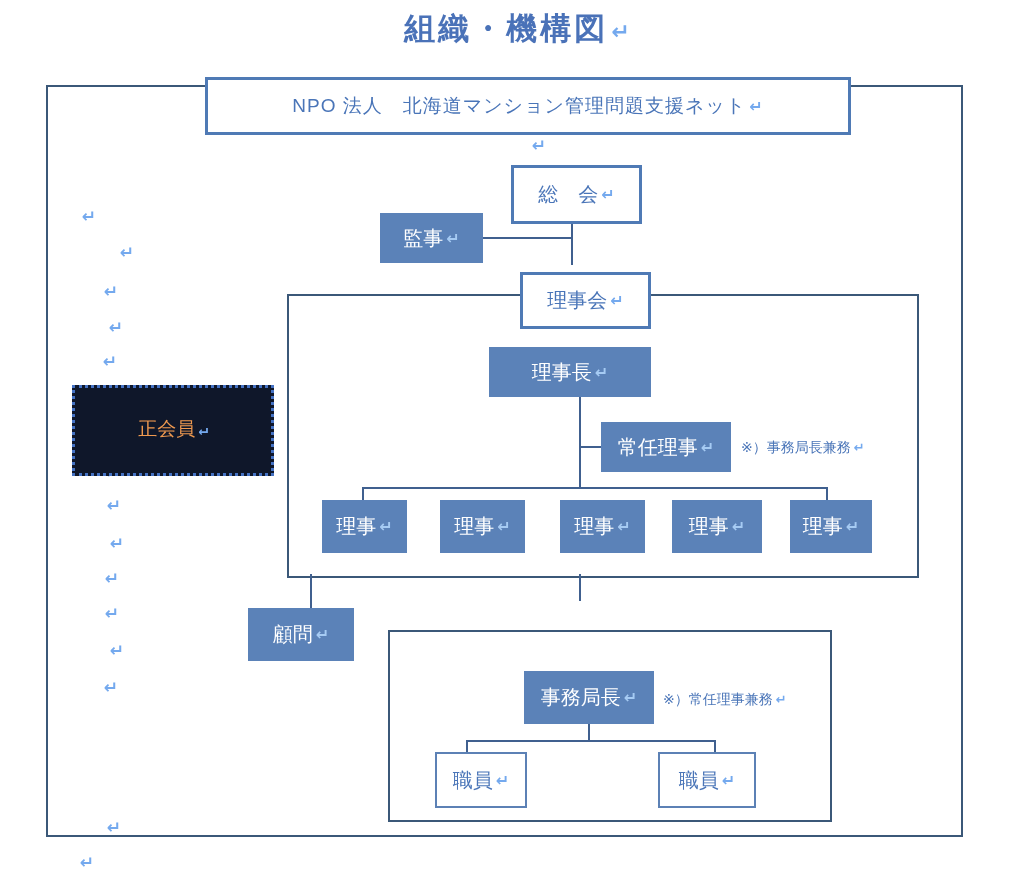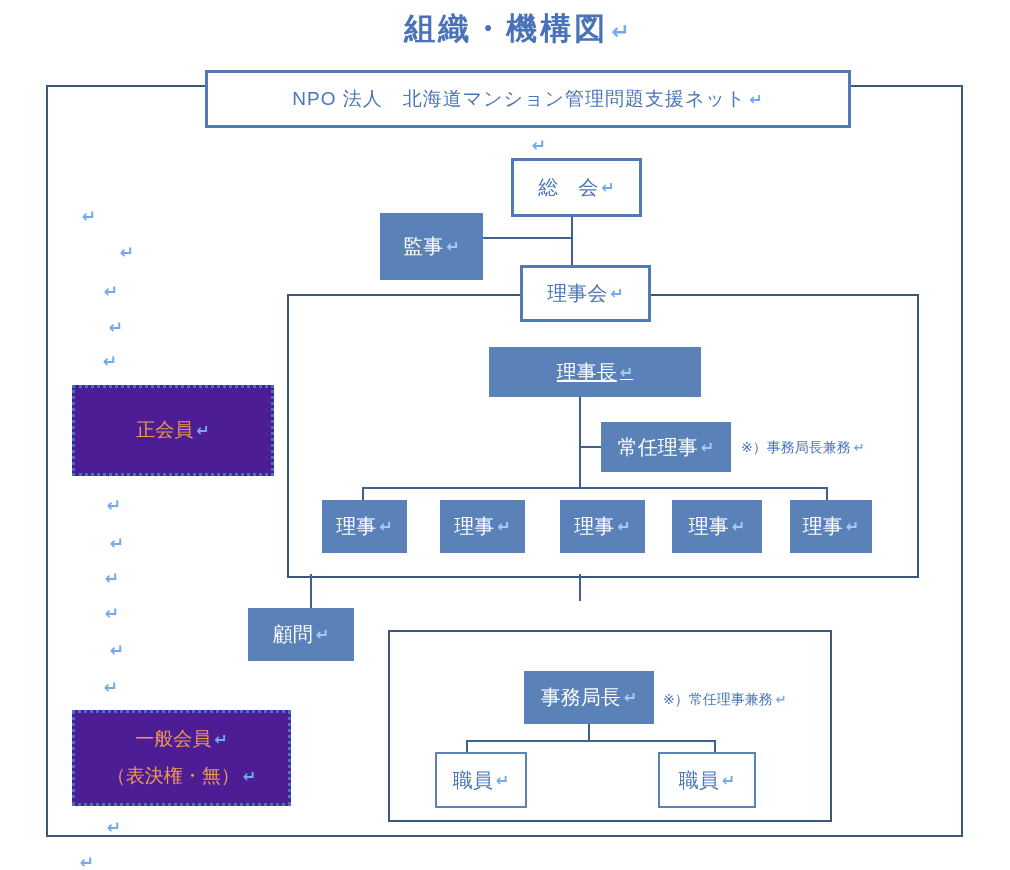--- a/index.html
+++ b/index.html
@@ -6,31 +6,31 @@
   body{font-family:"Liberation Sans","DejaVu Sans",sans-serif;}
   .canvas{position:relative;width:1010px;height:870px;background:#fff;overflow:hidden;}
 
   .title{position:absolute;left:0;top:8px;width:100%;text-align:center;
          font-size:31px;font-weight:bold;color:#4a72b8;letter-spacing:3px;z-index:6;padding-left:12px;}
   .title .pmark-inline{font-size:22px;letter-spacing:0;}
 
   .fillbox{position:absolute;background:#5b82b8;color:#ffffff;display:flex;
            align-items:center;justify-content:center;font-size:20px;z-index:5;white-space:nowrap;}
   .framebox{position:absolute;background:#ffffff;border:3px solid #4f7ab5;color:#4a75b8;
-            display:flex;align-items:center;justify-content:center;font-size:20px;z-index:5;white-space:nowrap;}
+            display:flex;align-items:center;justify-content:center;font-size:20px;z-index:5;white-space:nowrap;margin-top:7px;}
   .thinbox{position:absolute;background:#ffffff;border:2px solid #5c81b5;color:#4a75b8;
            display:flex;align-items:center;justify-content:center;font-size:20px;z-index:5;white-space:nowrap;}
 
   .bigrect{position:absolute;border:2px solid #3b5878;z-index:1;background:transparent;}
   .hline,.vline{position:absolute;background:#40608f;z-index:2;}
   .hline{height:2px;}
   .vline{width:2px;}
 
-  .dottedbox{position:absolute;border:3px dotted #4472c4;z-index:4;background:#4c1d95;
-             display:flex;flex-direction:column;align-items:center;justify-content:center;}
+  .dottedbox{position:absolute;border:3px dotted #4472c4;z-index:4;background:#0f172a;
+             display:flex;flex-direction:column;align-items:center;justify-content:center;font-family:Liberation Mono, monospace;}
   .mline{color:#f09a50;font-size:19px;line-height:36px;text-align:center;white-space:nowrap;}
 
   .pmark{position:absolute;color:#74a9ee;font-weight:bold;font-size:17px;z-index:3;line-height:1;}
   .pmark-inline{color:#74a9ee;font-weight:bold;font-size:16px;margin-left:3px;}
   .fillbox .pmark-inline{color:#a6cbf3;}
   .note{position:absolute;color:#4a75b8;font-size:14px;z-index:5;white-space:nowrap;}
 </style>
 </head>
 <body>
 
@@ -59,33 +59,33 @@
   <div class="vline" style="left:588px;top:724px;height:17px;"></div>
   <div class="hline" style="left:466px;top:740px;width:250px;"></div>
   <div class="vline" style="left:466px;top:740px;height:13px;"></div>
   <div class="vline" style="left:714px;top:740px;height:13px;"></div>
 
   <div class="framebox" style="left:511px;top:158px;width:125px;height:53px;">
     <span>総　会</span>
       <span class="pmark-inline">↵</span>
   </div>
 
-  <div class="fillbox" style="left:380px;top:213px;width:103px;height:67px;">
+  <div class="fillbox" style="left:380px;top:213px;width:103px;height:50px;">
     <span>監事</span>
       <span class="pmark-inline">↵</span>
   </div>
 
   <div class="framebox" style="left:520px;top:265px;width:125px;height:51px;">
     <span>理事会</span>
       <span class="pmark-inline">↵</span>
   </div>
 
   <div class="bigrect" style="left:287px;top:294px;width:628px;height:280px;"></div>
 
-  <div class="fillbox" style="left:489px;top:347px;width:212px;height:50px;text-decoration:underline;">
+  <div class="fillbox" style="left:489px;top:347px;width:162px;height:50px;">
     <span>理事長</span>
       <span class="pmark-inline">↵</span>
   </div>
 
   <div class="fillbox" style="left:601px;top:422px;width:130px;height:50px;">
     <span>常任理事</span>
       <span class="pmark-inline">↵</span>
   </div>
   <div class="note" style="left:741px;top:439px;">
     <span>※）事務局長兼務</span><span class="pmark-inline" style="font-size:13px;">↵</span>
@@ -136,28 +136,20 @@
     <span>職員</span>
       <span class="pmark-inline">↵</span>
   </div>
 
   <div class="dottedbox" style="left:72px;top:385px;width:196px;height:85px;">
     <div class="mline">
       <span>正会員</span><span class="pmark-inline">↵</span>
     </div>
   </div>
 
-  <div class="dottedbox" style="left:72px;top:710px;width:213px;height:90px;">
-    <div class="mline">
-      <span>一般会員</span><span class="pmark-inline">↵</span>
-    </div>
-    <div class="mline">
-      <span>（表決権・無）</span><span class="pmark-inline">↵</span>
-    </div>
-  </div>
 
   <span class="pmark" style="left:532px;top:137px;">↵</span>
   <span class="pmark" style="left:82px;top:208px;">↵</span>
   <span class="pmark" style="left:120px;top:244px;">↵</span>
   <span class="pmark" style="left:104px;top:283px;">↵</span>
   <span class="pmark" style="left:109px;top:319px;">↵</span>
   <span class="pmark" style="left:103px;top:353px;">↵</span>
   <span class="pmark" style="left:105px;top:464px;">↵</span>
   <span class="pmark" style="left:107px;top:497px;">↵</span>
   <span class="pmark" style="left:110px;top:535px;">↵</span>

